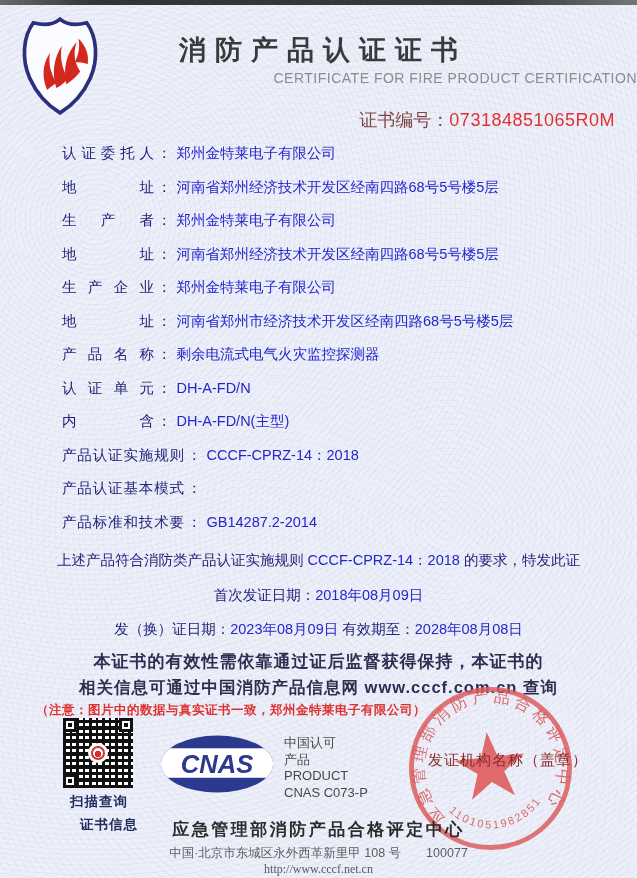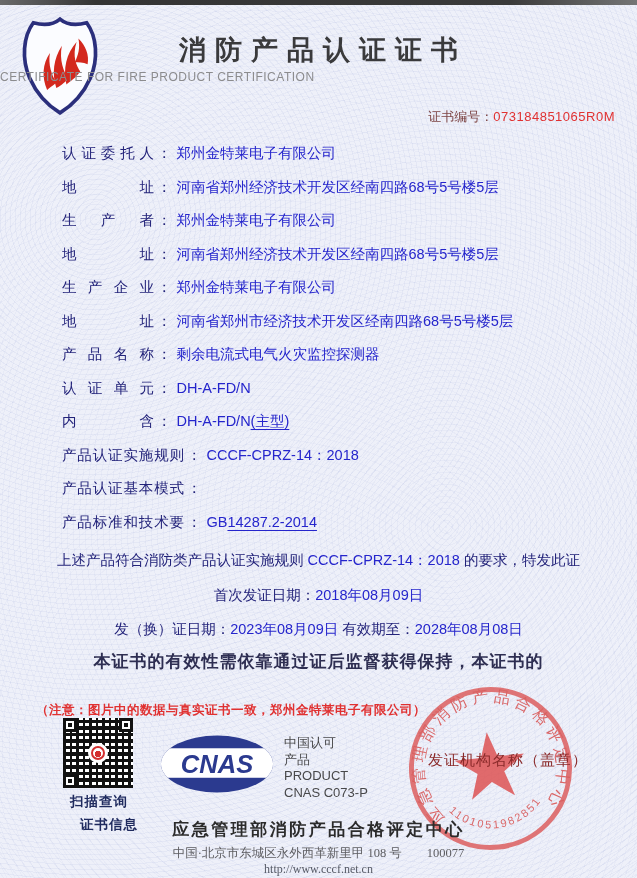--- a/index.html
+++ b/index.html
@@ -10,32 +10,32 @@
     background-image:
       repeating-radial-gradient(circle at 15% 25%, rgba(140,155,210,.10) 0 1px, rgba(0,0,0,0) 1px 5px),
       repeating-radial-gradient(circle at 70% 60%, rgba(140,155,210,.08) 0 1px, rgba(0,0,0,0) 1px 6px),
       repeating-radial-gradient(circle at 40% 85%, rgba(150,160,215,.07) 0 1px, rgba(0,0,0,0) 1px 7px);
   }
   .scan-edge{position:absolute;top:0;left:0;right:0;height:5px;
     background:linear-gradient(90deg,#6a6a6a,#343434 15%,#3a3a3a 80%,#757575);}
   .logo{position:absolute;left:14px;top:12px;width:92px;height:108px;}
   .title{position:absolute;left:0;right:0;top:32px;text-align:center;
     font-size:27px;font-weight:600;color:#3a3a3c;letter-spacing:9px;padding-left:9px;}
-  .subtitle{position:absolute;left:0;right:0;top:70px;text-align:left;
-    font-size:12px;color:#8c8c8e;letter-spacing:.5px;}
-  .certno{position:absolute;top:108px;right:22px;font-size:13px;}
+  .subtitle{position:absolute;left:0;right:0;top:70px;text-align:right;
+    font-size:14px;color:#8c8c8e;letter-spacing:.5px;}
+  .certno{position:absolute;top:108px;right:22px;font-size:18px;}
   .certno .lab{color:#7d4545;}
   .certno .val{color:#e03131;letter-spacing:.5px;}
   .fields{position:absolute;left:62px;top:143px;right:26px;}
   .row{display:flex;align-items:flex-start;margin-bottom:13.5px;font-size:14.5px;line-height:20px;}
   .row .lbl{width:92px;color:#23237a;text-align:justify;text-align-last:justify;text-justify:inter-character;flex:none;}
   .row.wide .lbl{width:122px;}
   .row .colon{color:#23237a;margin:0 5px 0 3px;flex:none;}
   .row .val{color:#2525cc;text-align:right;}
-  .row .val-u{color:#2525cc;text-decoration:underline;text-underline-offset:3px;}
+  .row .val-u{color:#2525cc;text-underline-offset:3px;}
   .cline{position:absolute;left:0;right:0;text-align:center;font-size:14.5px;color:#23237a;}
   .cline .blue{color:#2525cc;}
   .statement{top:551px;}
   .firstdate{top:586px;}
   .reissue{top:620px;}
   .notice1{top:650px;font-size:17px;font-weight:600;color:#2e2e52;letter-spacing:1px;}
   .notice2{top:677px;font-size:16.5px;font-weight:600;color:#2e2e52;letter-spacing:1px;}
   .rednote{position:absolute;left:36px;top:702px;font-size:12.5px;font-weight:700;color:#e03131;letter-spacing:.5px;}
   
   .qr{position:absolute;left:63px;top:718px;width:70px;height:70px;background:#fff;
@@ -50,21 +50,21 @@
   .qr-flame{width:14px;height:14px;border:2px solid #d33030;border-radius:50%;box-sizing:border-box;
      background:radial-gradient(circle at 50% 60%, #d33030 0 3px, #fff 3.5px);}
   .qr-cap{position:absolute;left:60px;width:78px;text-align:center;font-size:13.5px;font-weight:600;color:#1f2a5e;letter-spacing:1px;}
   .qr-cap1{top:793px;} .qr-cap2{top:816px;text-align:right;}
   .cnas{position:absolute;left:158px;top:732px;width:118px;height:64px;}
   .accred{position:absolute;left:284px;top:735px;font-size:13px;line-height:16.5px;color:#48484a;}
   
   .stamp{position:absolute;left:398px;top:676px;width:185px;height:185px;transform:rotate(-6deg);opacity:.92;}
   .stamp-overlay{position:absolute;left:428px;top:751px;width:215px;font-size:15px;color:#8a2a2a;letter-spacing:1px;z-index:3;}
   .issuer{position:absolute;left:0;right:0;top:818px;text-align:center;font-size:17px;font-weight:700;color:#2b2b2b;letter-spacing:2.5px;}
-  .address{position:absolute;left:0;right:0;top:845px;text-align:center;font-size:12.5px;color:#5c5c60;font-family:Liberation Serif, serif;}
+  .address{position:absolute;left:0;right:0;top:845px;text-align:center;font-size:12.5px;color:#5c5c60;font-family:Liberation Sans, sans-serif;}
   .website{position:absolute;left:0;right:0;top:862px;text-align:center;font-size:12px;color:#565a66;font-family:Liberation Serif, serif;}
 </style>
 </head>
 <body>
 
 <div class="page">
   <div class="scan-edge"></div>
 
   <svg class="logo" viewBox="0 0 100 112">
     <path d="M50 5 C57 11 68 12 79 9 C90 24 92 48 83 69 C75 87 63 99 50 107 C37 99 25 87 17 69 C8 48 10 24 21 9 C32 12 43 11 50 5 Z" fill="#fbfcff" stroke="#2b2f7c" stroke-width="4"></path>
@@ -154,20 +154,21 @@
 
   <div class="cline firstdate">
     <span>首次发证日期：</span><span class="blue">2018年08月09日</span>
   </div>
 
   <div class="cline reissue">
     <span>发（换）证日期：</span><span class="blue">2023年08月09日</span><span> 有效期至：</span><span class="blue">2028年08月08日</span>
   </div>
 
   <div class="cline notice1">本证书的有效性需依靠通过证后监督获得保持，本证书的</div>
+  <div class="cline notice2">相关信息可通过中国消防产品信息网 www.cccf.com.cn 查询</div>
   <div class="rednote">（注意：图片中的数据与真实证书一致，郑州金特莱电子有限公司）</div>
 
   <div class="qr">
     <div class="finder f-tl"></div>
     <div class="finder f-tr"></div>
     <div class="finder f-bl"></div>
     <div class="qr-center">
         <div class="qr-flame"></div>
       </div>
   </div>

